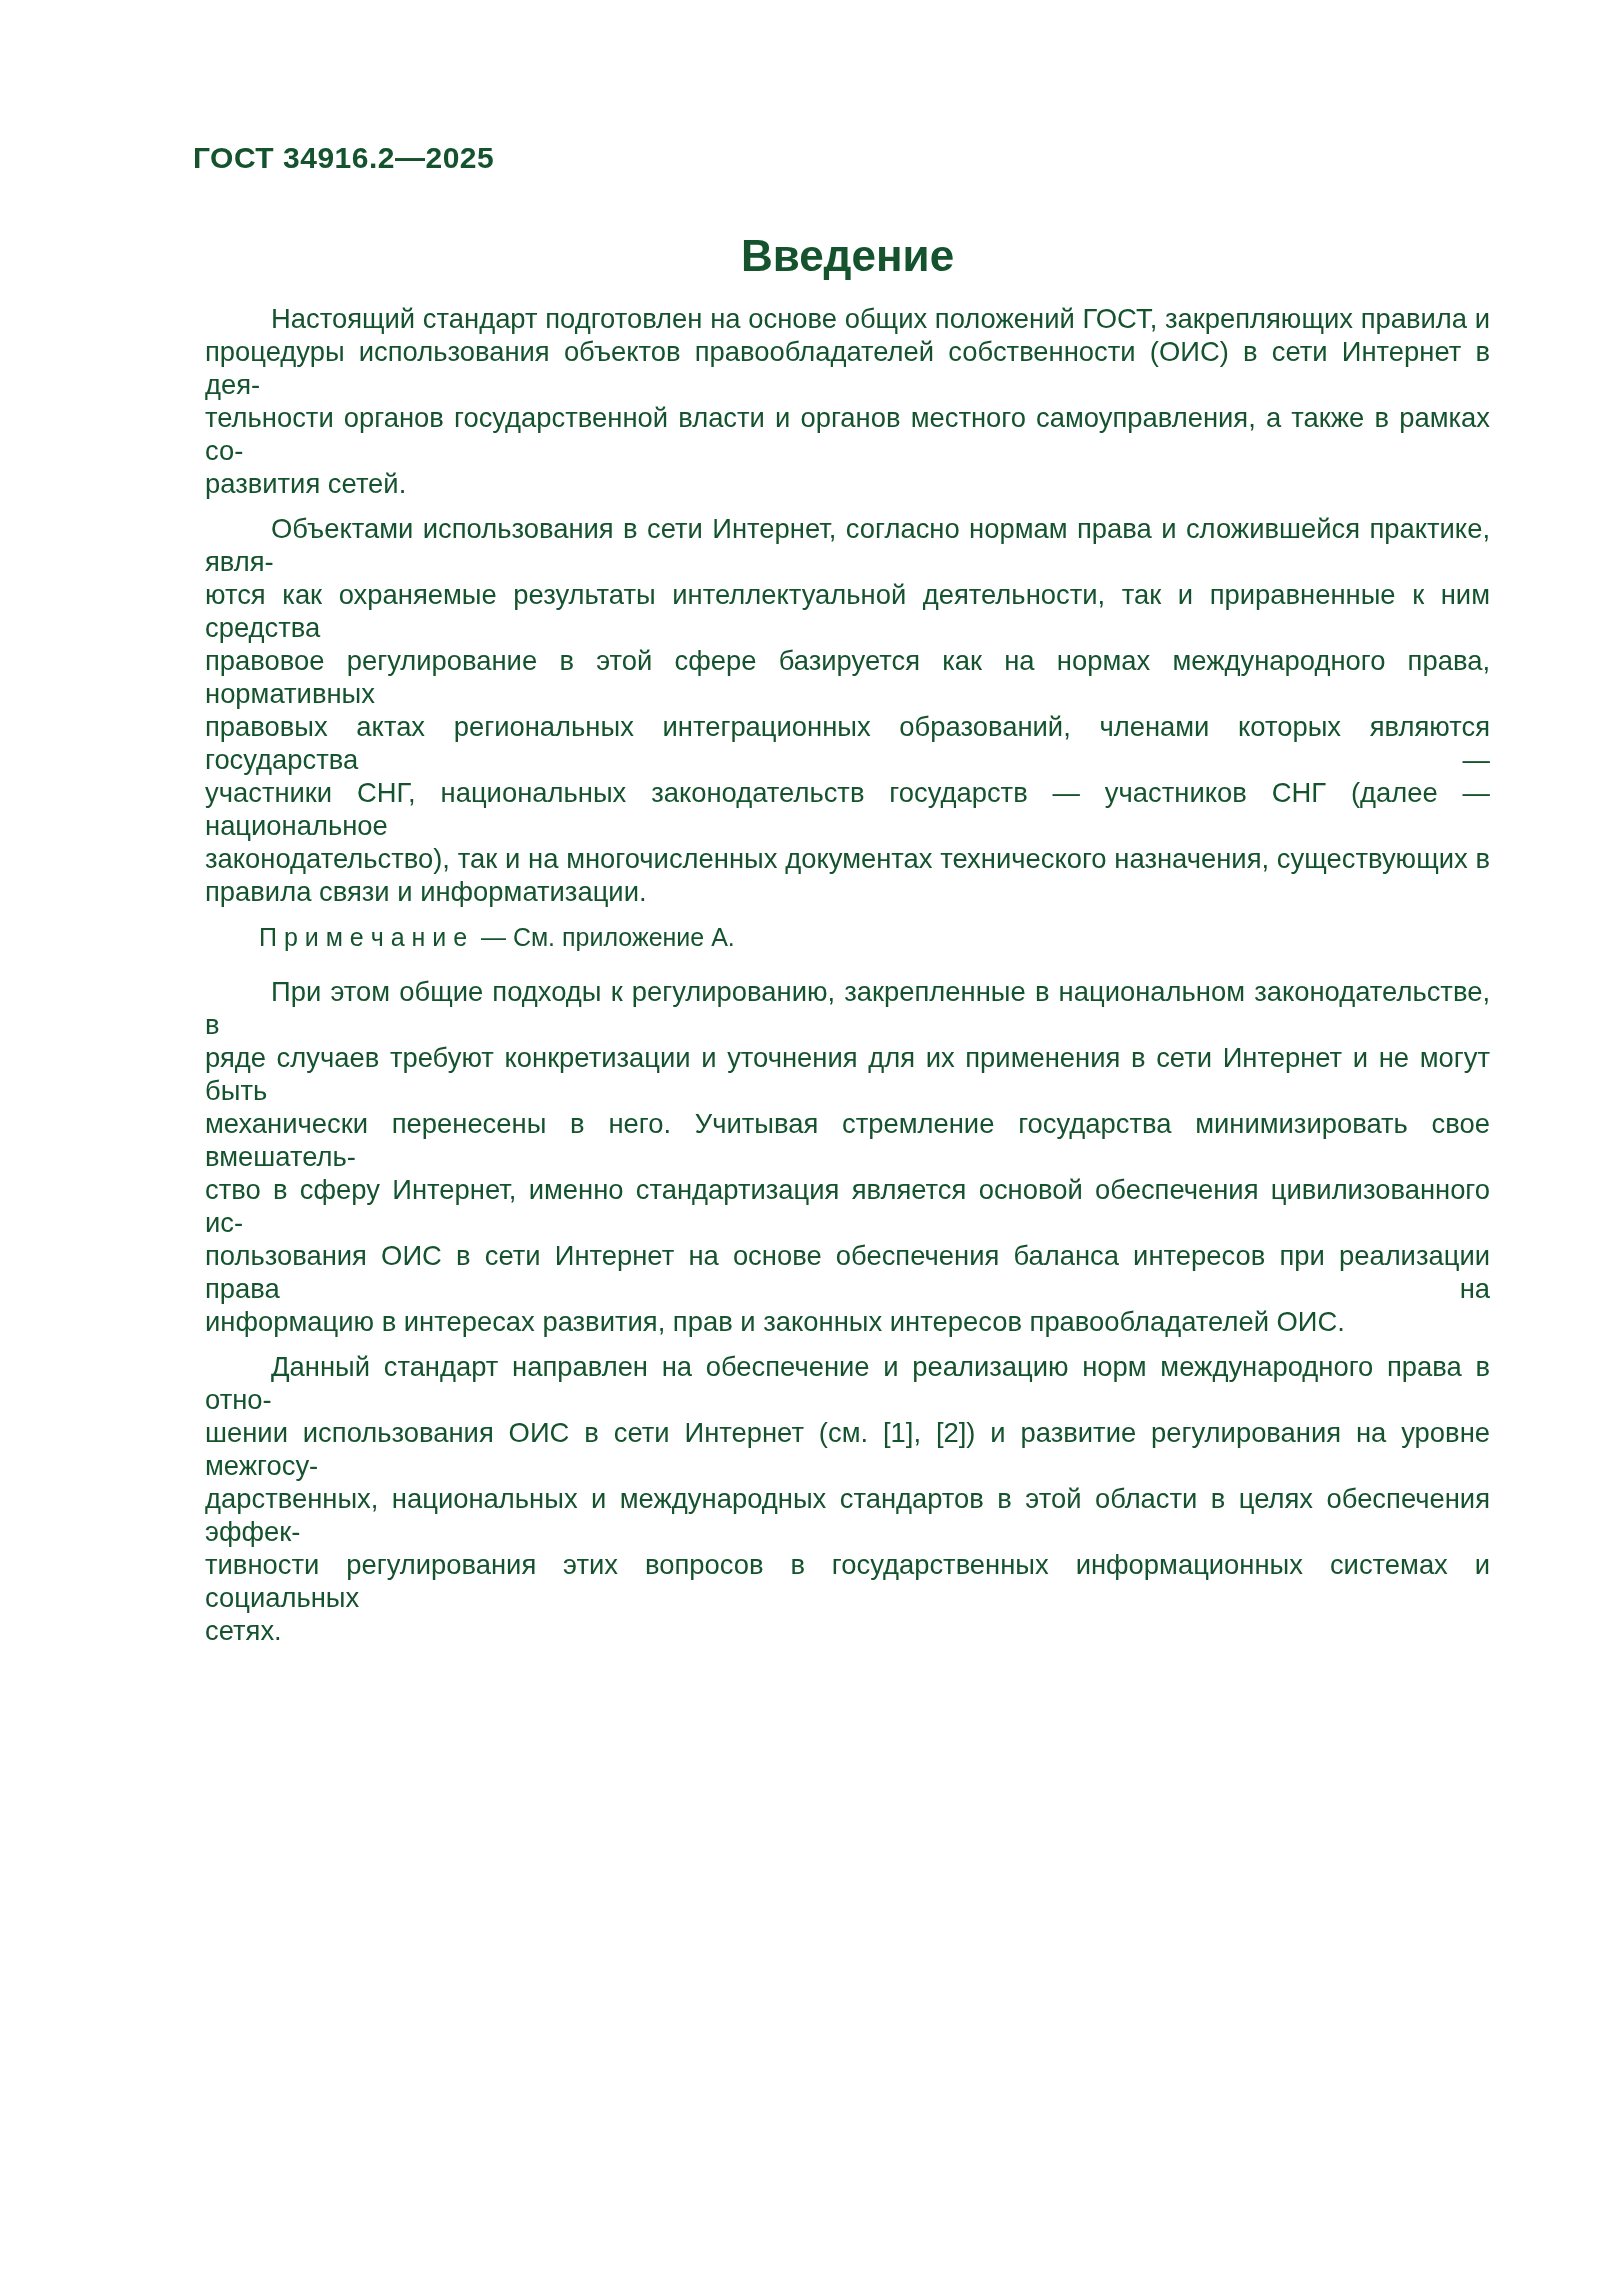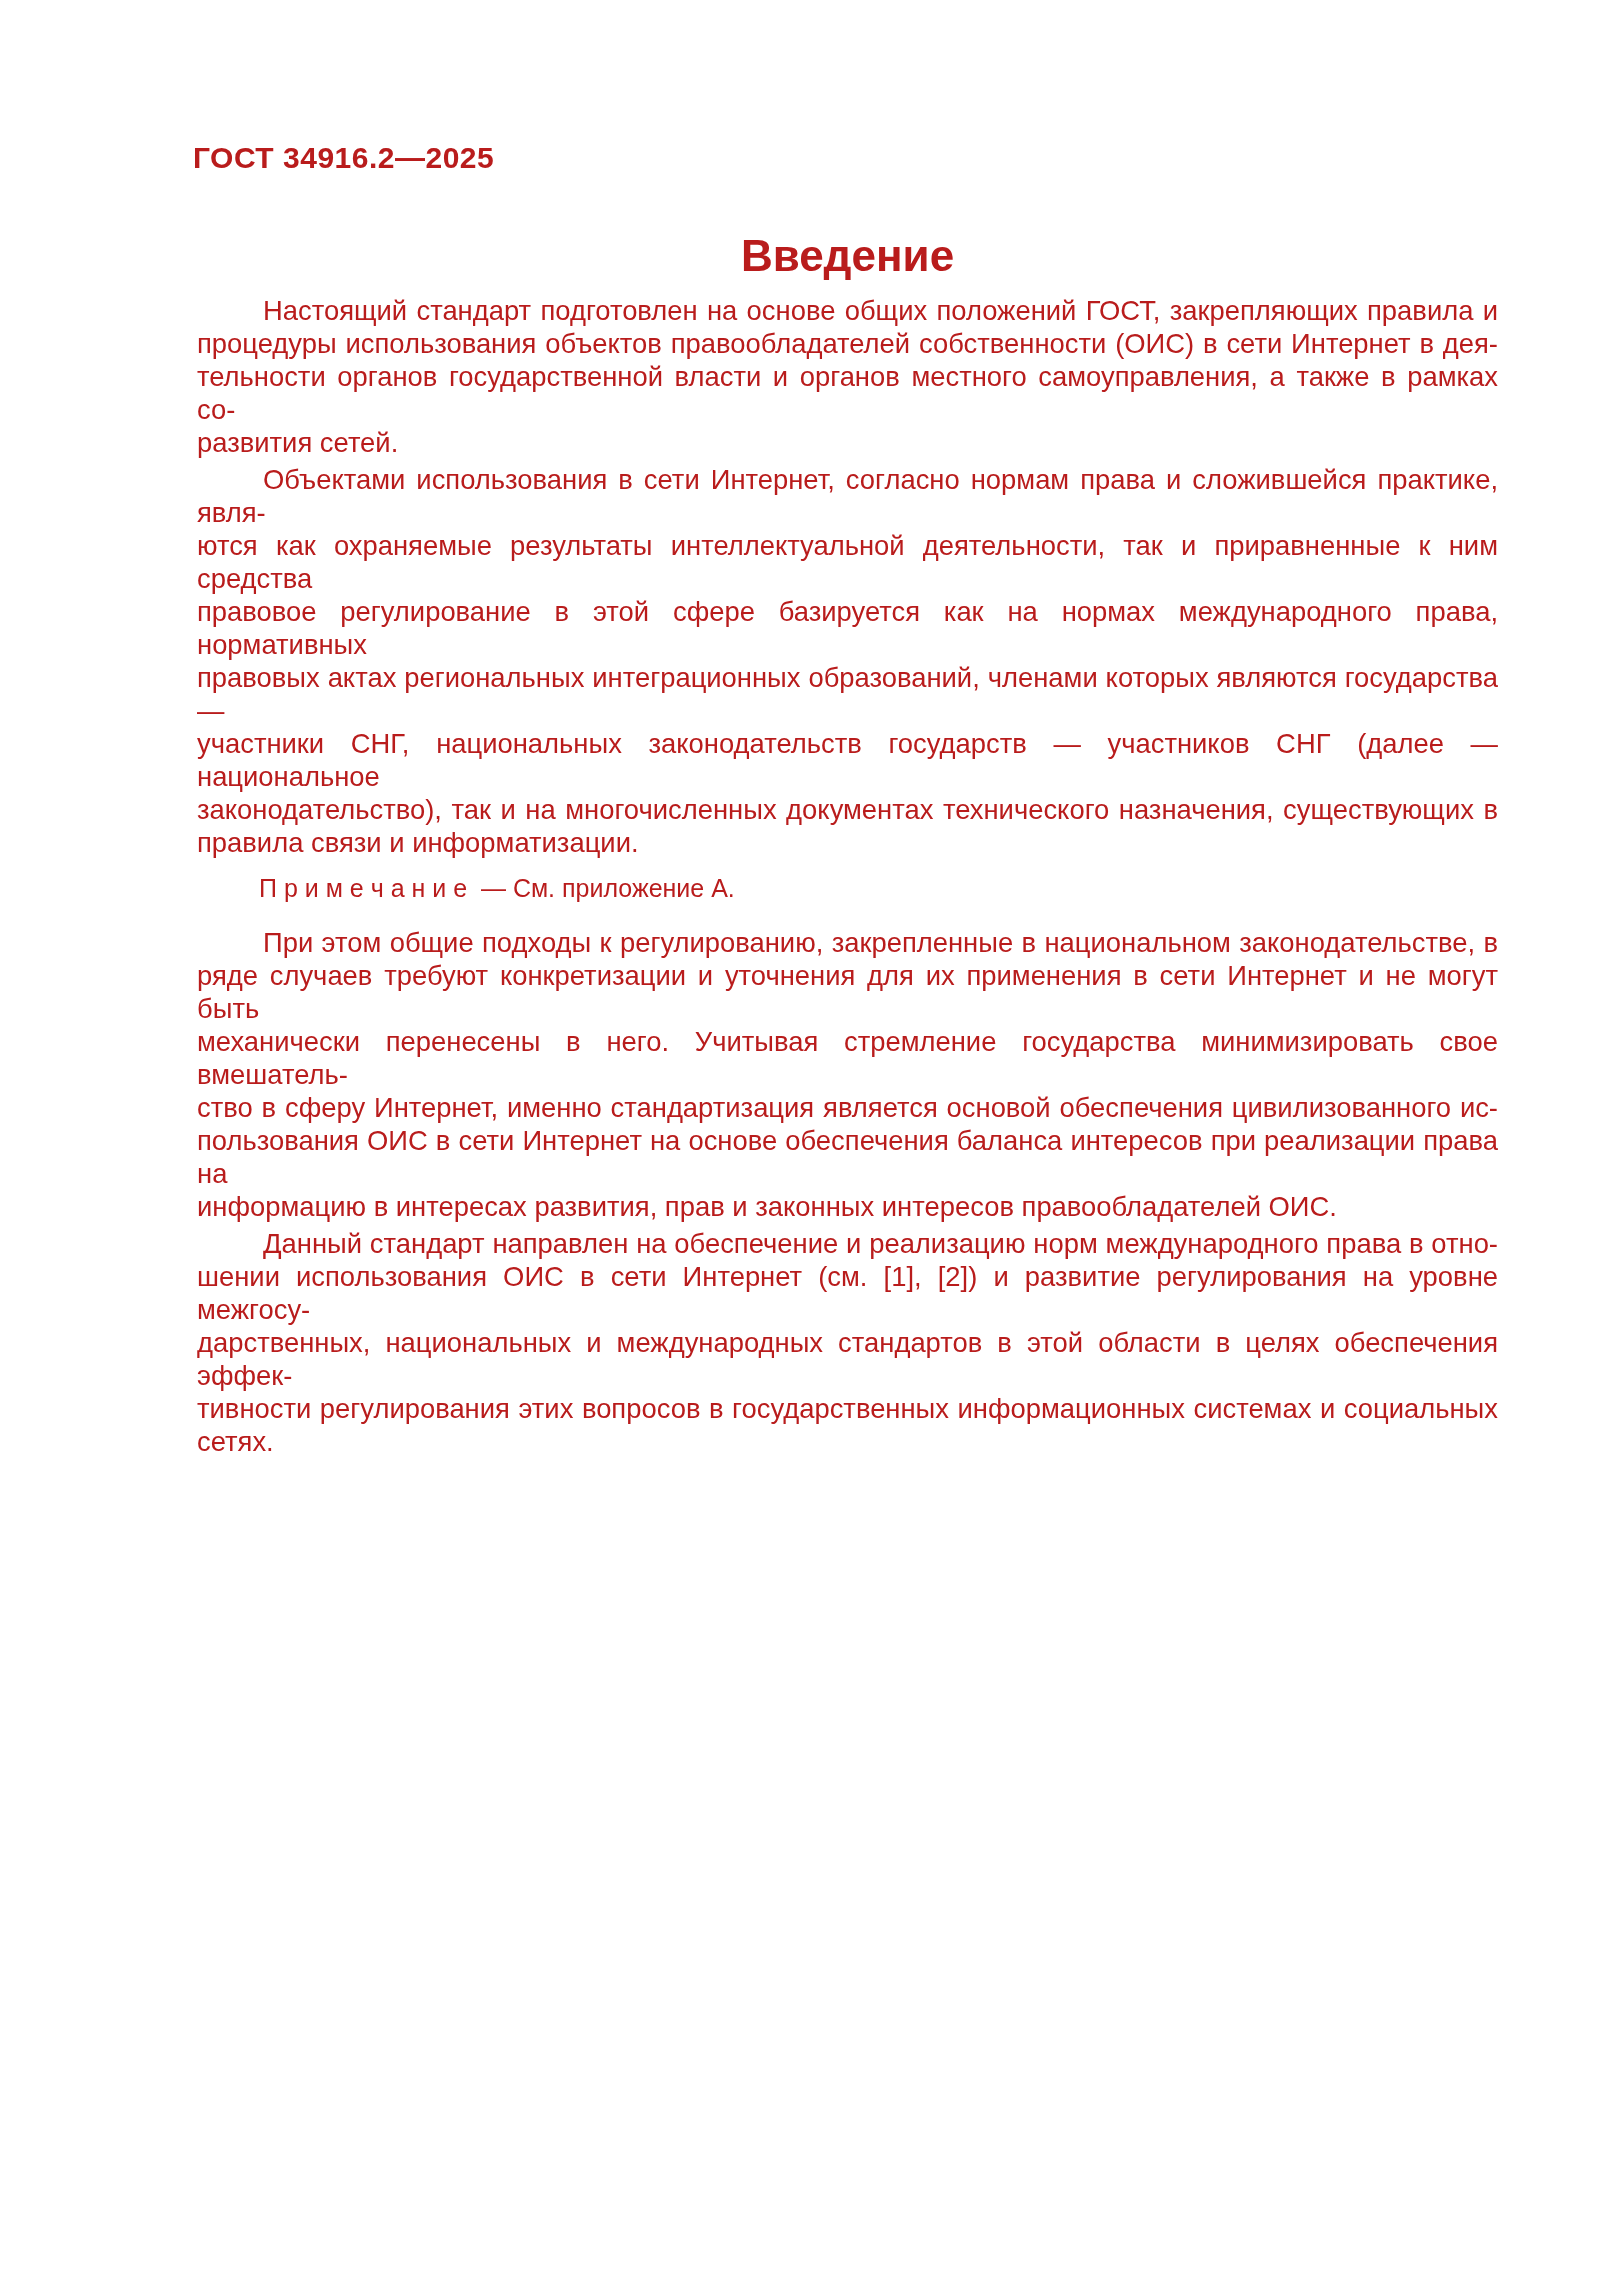--- a/index.html
+++ b/index.html
@@ -5,21 +5,21 @@
   html, body {
     margin: 0;
     padding: 0;
     background: #ffffff;
   }
   .page {
     position: relative;
     width: 1621px;
     height: 1888px;
     background: #ffffff;
-    color: #b91c1c;
+    color: #14532d;
     font-family: "Liberation Sans", sans-serif;
     overflow: hidden;
   }
   .doc-header {
     position: absolute;
     left: 193px;
     top: 143px;
     font-size: 30px;
     font-weight: bold;
     line-height: 1;
@@ -38,21 +38,21 @@
   }
   .body-text {
     position: absolute;
     left: 193px;
     top: 290px;
     width: 1309px;
     font-size: 27.4px;
     line-height: 33px;
   }
   .paragraph {
-    margin: 4px;
+    margin: 12px;
   }
   .line {
     text-align: justify;
     text-align-last: justify;
     white-space: normal;
   }
   .line.first-line {
     text-indent: 66px;
   }
   .line.last-line {

